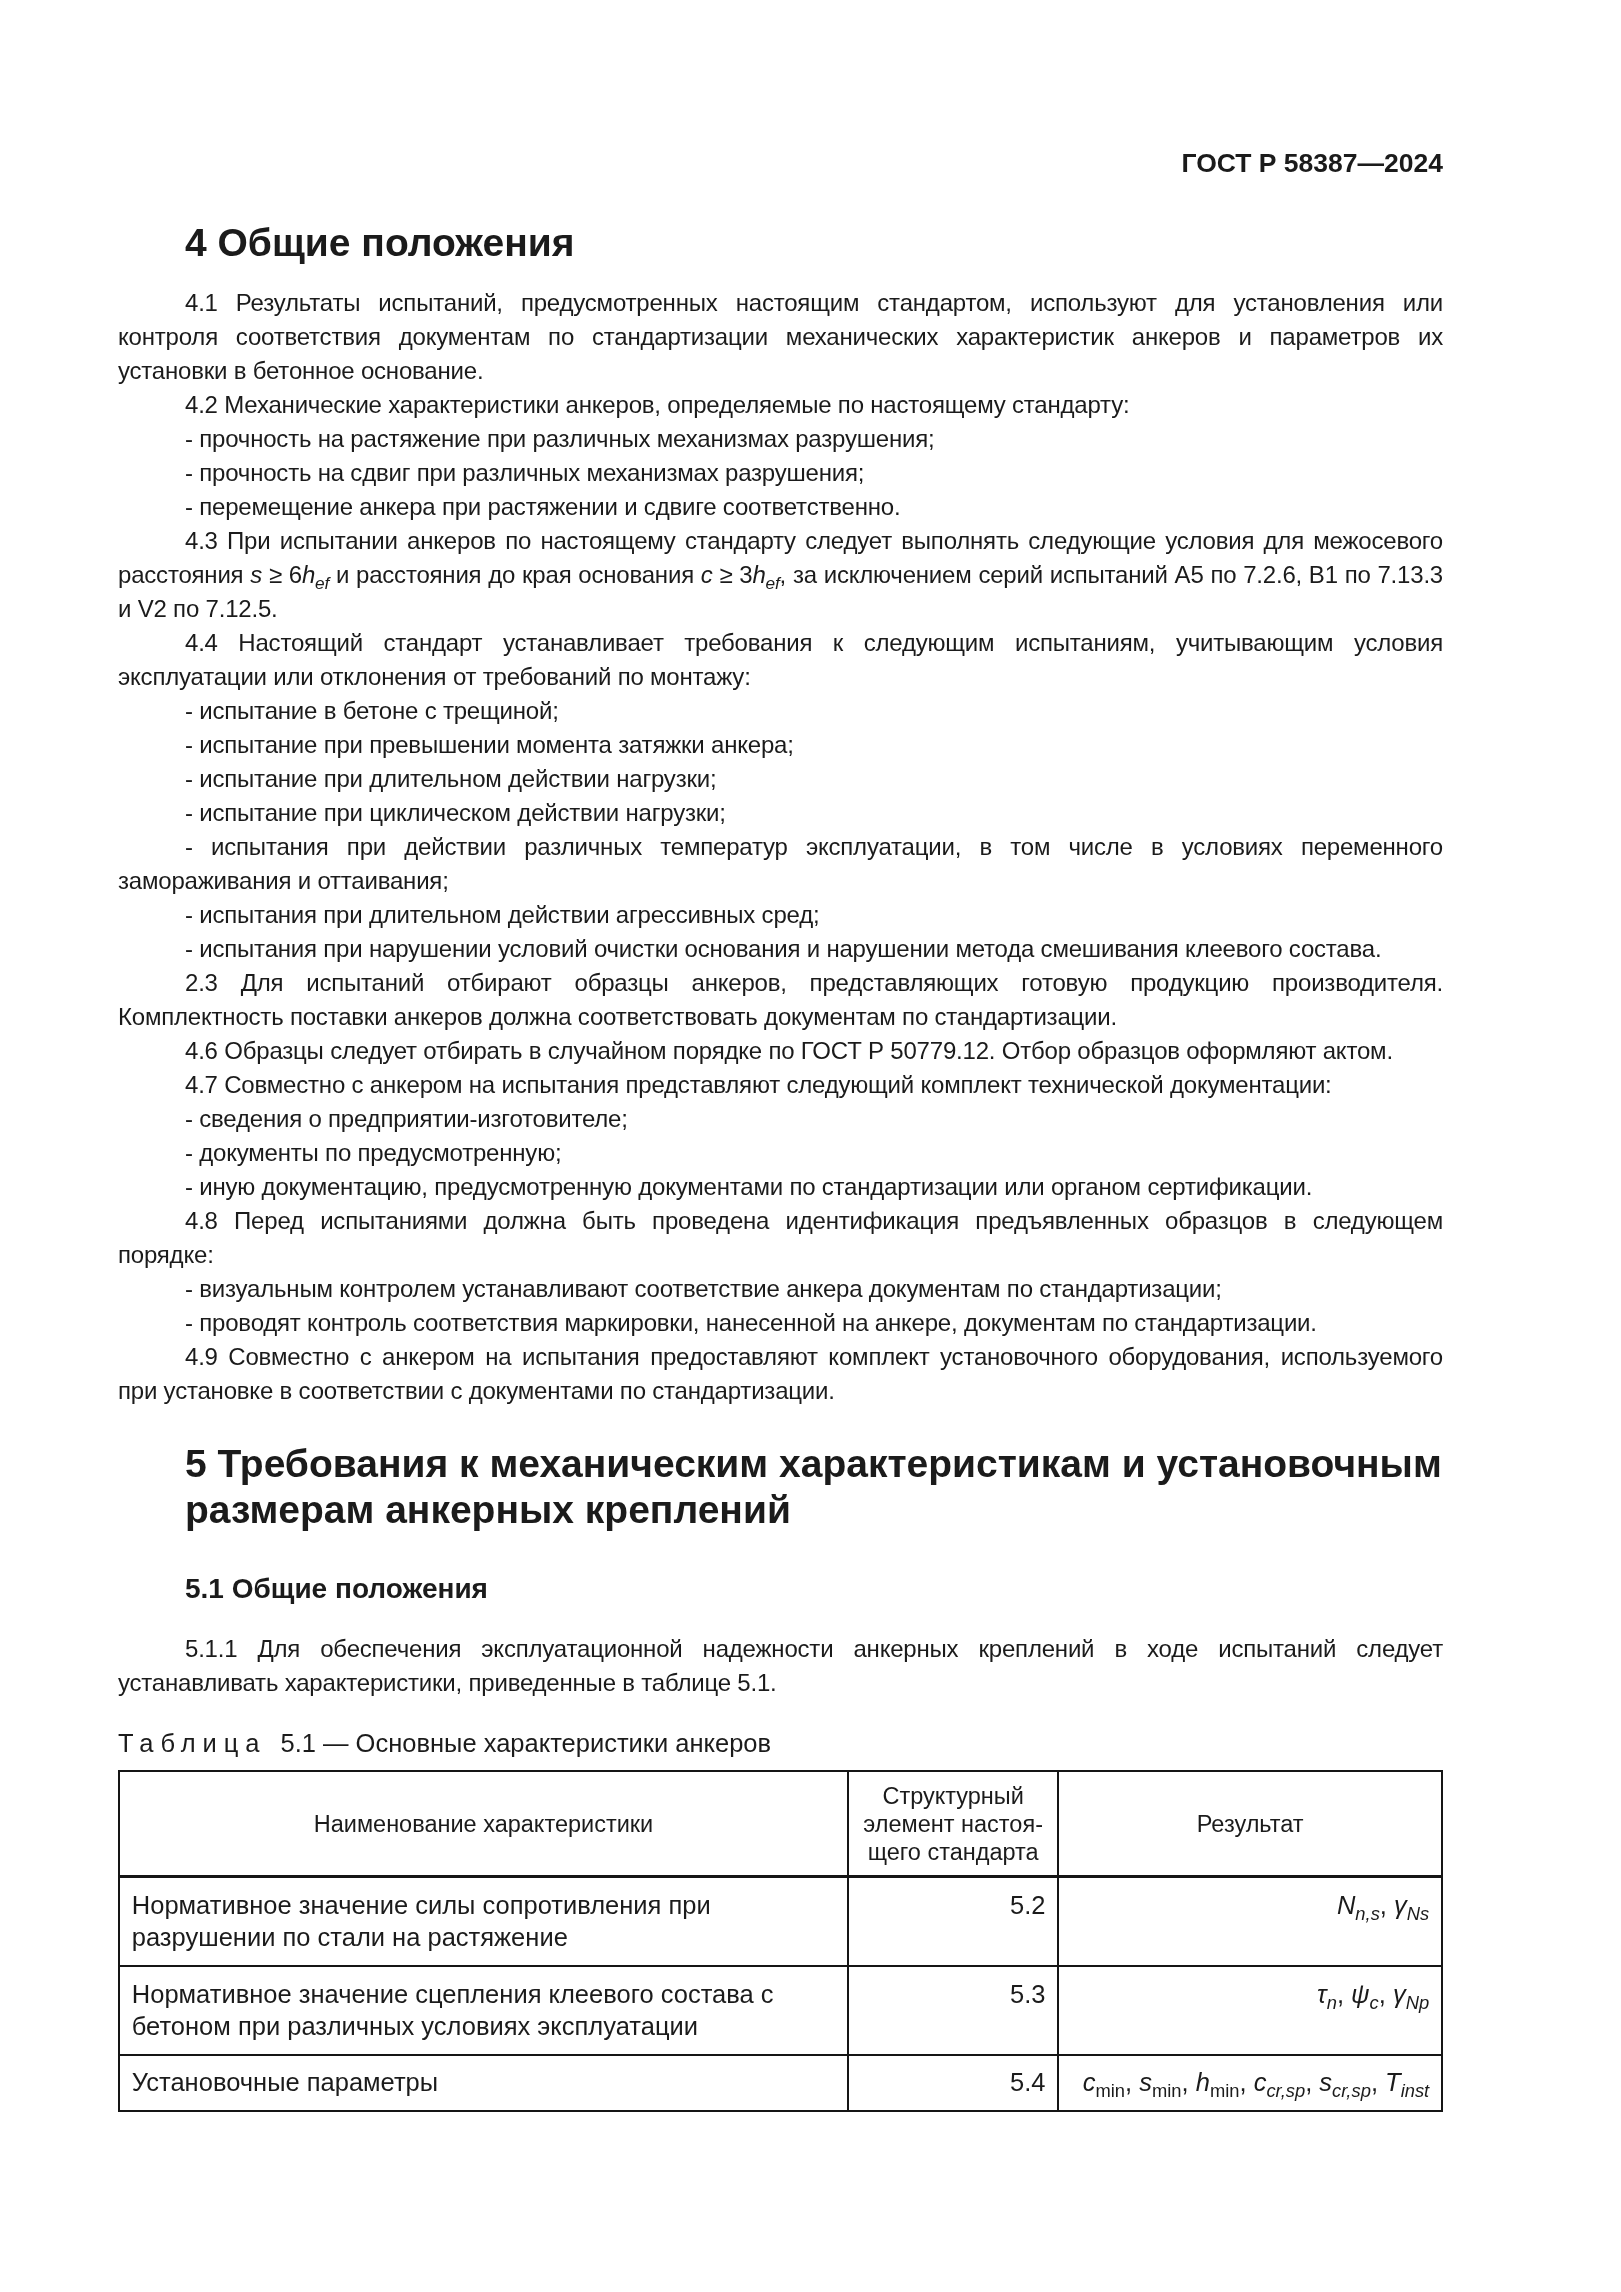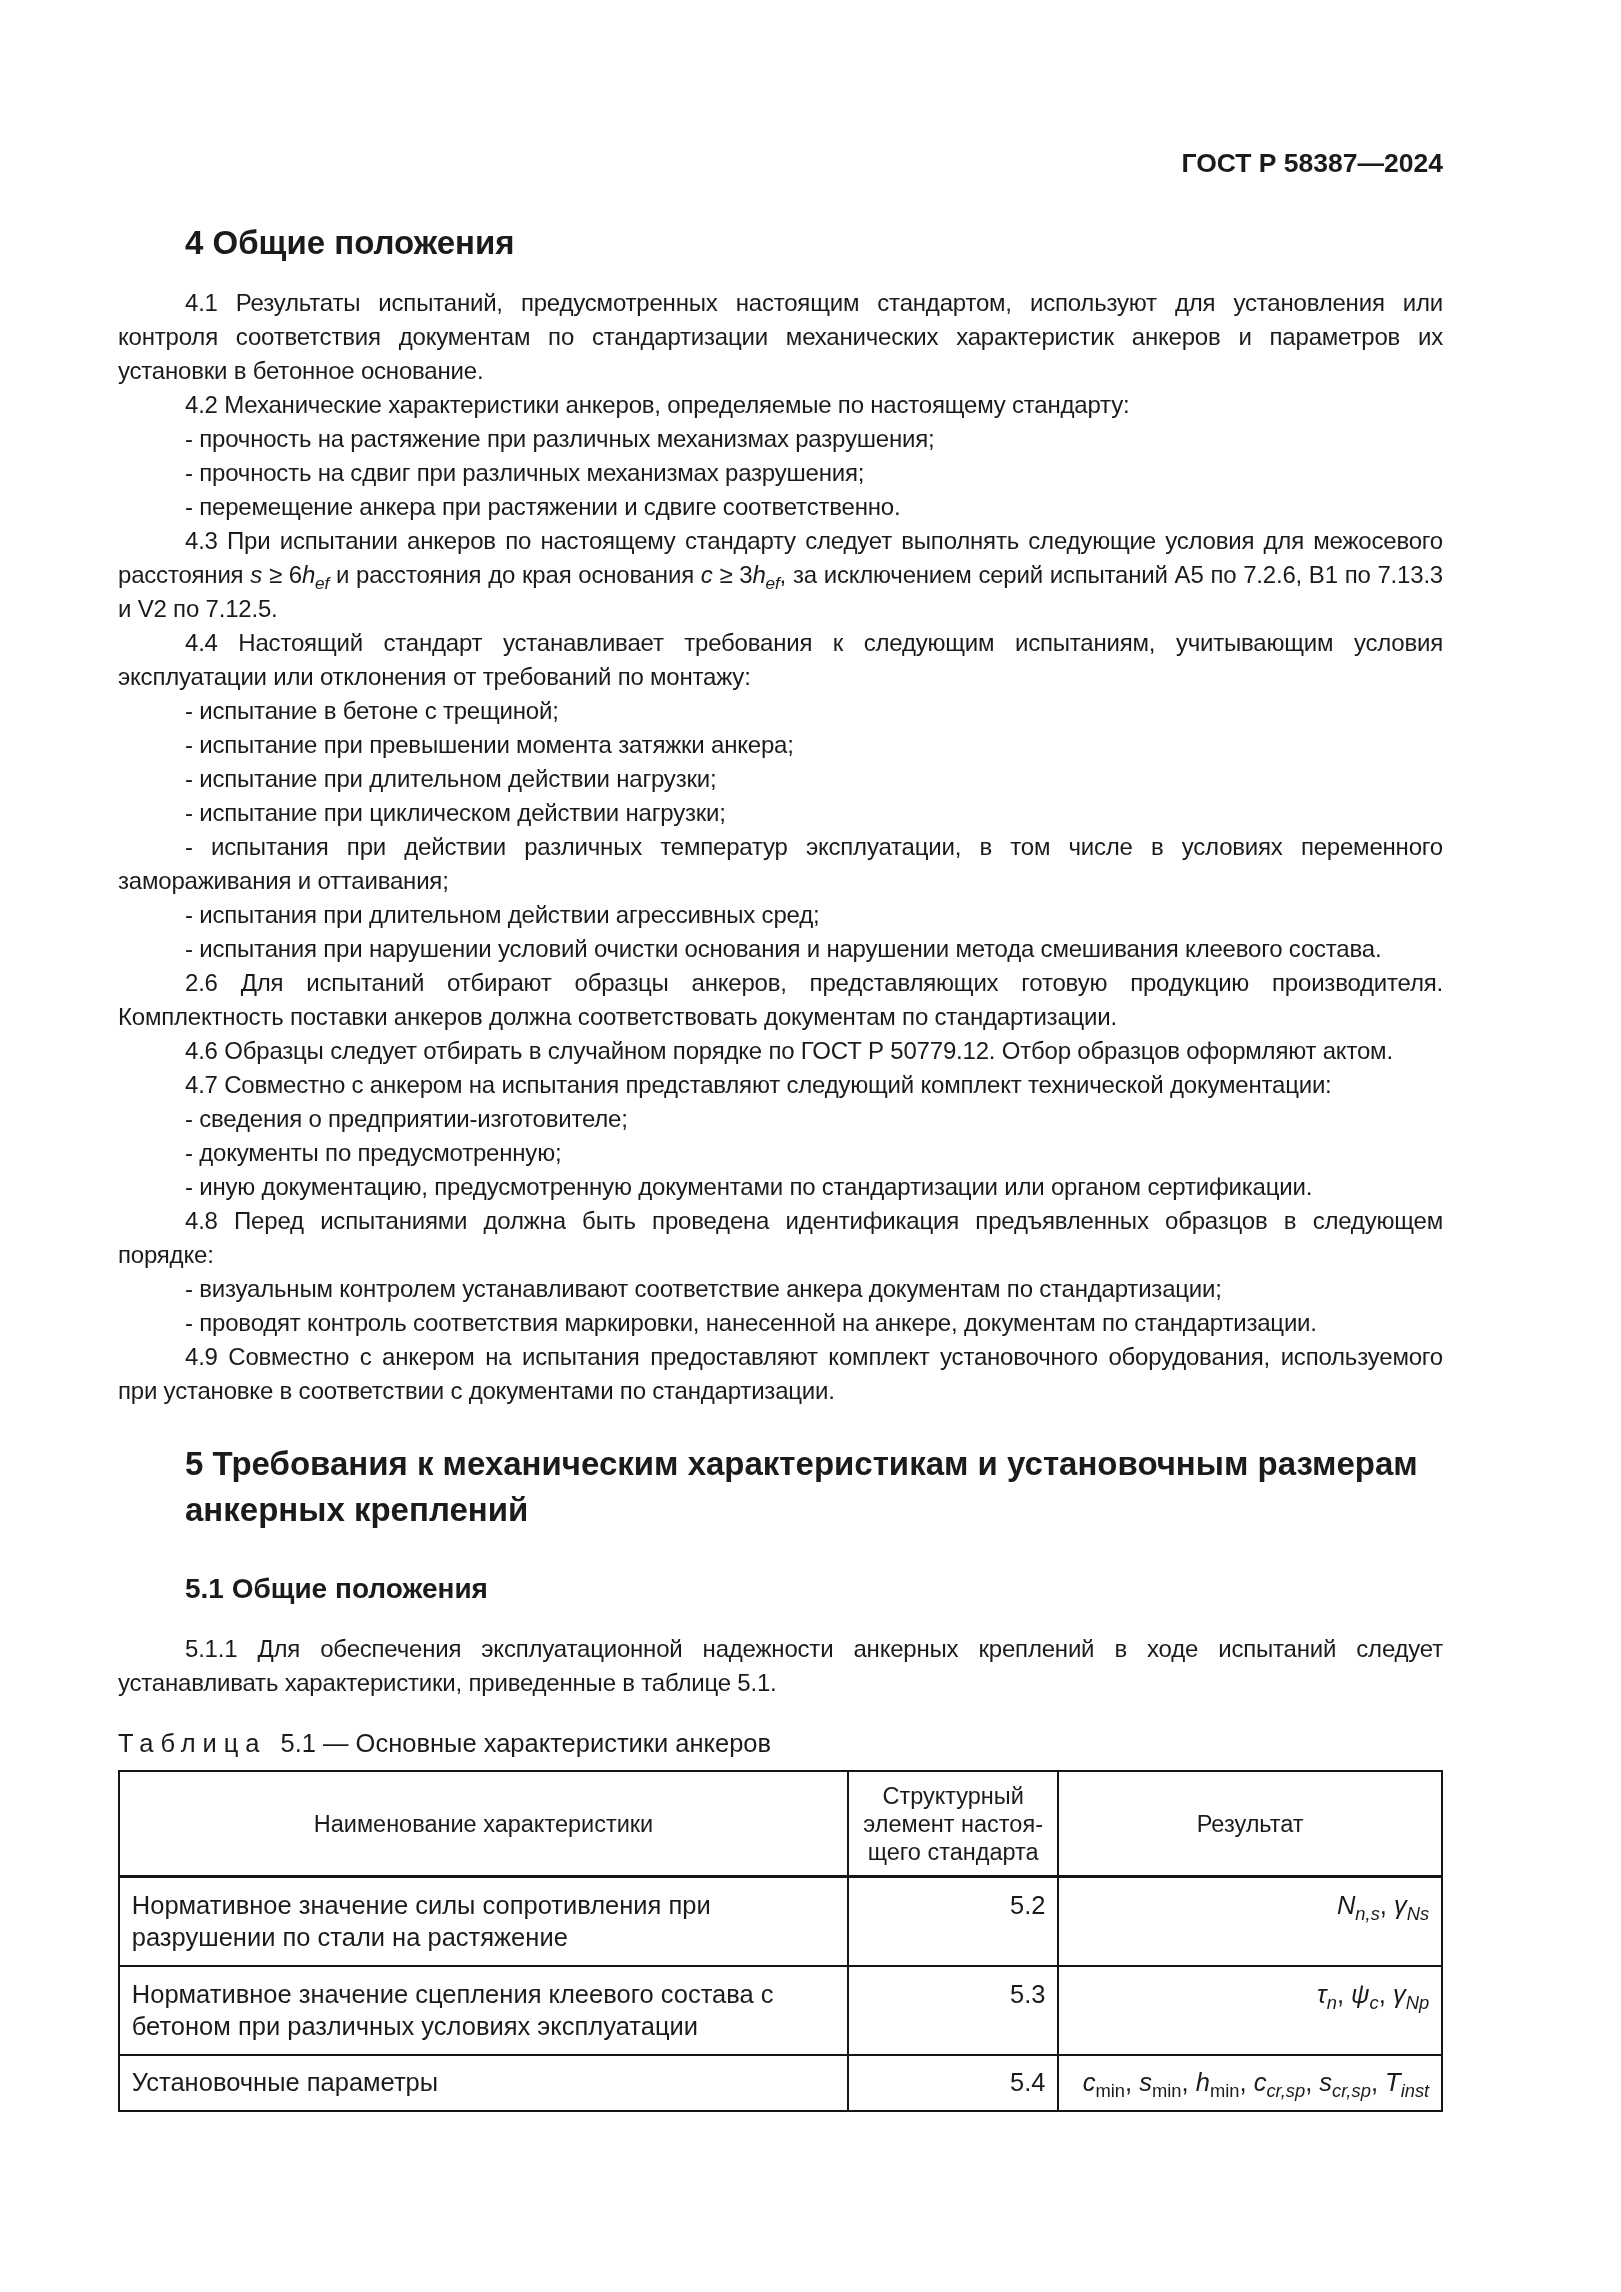--- a/index.html
+++ b/index.html
@@ -3,21 +3,21 @@
 <meta charset="utf-8">
 <style>
   html,body{margin:0;padding:0;background:#e8e8e8;}
   .page{
     width:1621px;height:2293px;box-sizing:border-box;position:relative;
     background:#ffffff;color:#1b1b1b;
     font-family:"Liberation Sans",sans-serif;
     padding:147px 178px 0 118px;overflow:hidden;
   }
   .docnum{font-weight:bold;font-size:26.5px;text-align:right;line-height:33px;}
-  h1.sec{font-size:33px;font-weight:bold;margin:41px 0 21.6px 67px;line-height:43px;}
+  h1.sec{font-size:39px;font-weight:bold;margin:41px 0 21.6px 67px;line-height:43px;}
   h1.sec5{margin-top:33px;line-height:46px;margin-bottom:0;}
   h2.sub{font-size:28px;font-weight:bold;margin:37px 0 0 67px;line-height:37px;}
   p.body{font-size:24px;line-height:34px;margin:0;text-align:justify;
          text-indent:67px;letter-spacing:-0.2px;}
   p.p511{margin-top:25.5px;}
   .caption{margin-top:29px;font-size:25.5px;letter-spacing:0;}
   .cap-word{letter-spacing:6.9px;}
   table.t51{width:100%;border-collapse:collapse;margin-top:11.8px;
             border:2.9px solid #151515;}
   table.t51 col.c1{width:55.1%;}
@@ -52,21 +52,21 @@
   <p class="body">- перемещение анкера при растяжении и сдвиге соответственно.</p>
   <p class="body"><span>4.3 При испытании анкеров по настоящему стандарту следует выполнять следующие условия для межосевого расстояния </span><span class="it">s</span><span> ≥ 6</span><span class="it">h</span><sub class="it">ef</sub><span> и расстояния до края основания </span><span class="it">c</span><span> ≥ 3</span><span class="it">h</span><sub class="it">ef</sub><span>, за исключением серий испы­таний А5 по 7.2.6, В1 по 7.13.3 и V2 по 7.12.5.</span></p>
   <p class="body">4.4 Настоящий стандарт устанавливает требования к следующим испытаниям, учитывающим ус­ловия эксплуатации или отклонения от требований по монтажу:</p>
   <p class="body">- испытание в бетоне с трещиной;</p>
   <p class="body">- испытание при превышении момента затяжки анкера;</p>
   <p class="body">- испытание при длительном действии нагрузки;</p>
   <p class="body">- испытание при циклическом действии нагрузки;</p>
   <p class="body">- испытания при действии различных температур эксплуатации, в том числе в условиях перемен­ного замораживания и оттаивания;</p>
   <p class="body">- испытания при длительном действии агрессивных сред;</p>
   <p class="body">- испытания при нарушении условий очистки основания и нарушении метода смешивания клее­вого состава.</p>
-  <p class="body">2.6 Для испытаний отбирают образцы анкеров, представляющих готовую продукцию производите­ля. Комплектность поставки анкеров должна соответствовать документам по стандартизации.</p>
+  <p class="body">2.3 Для испытаний отбирают образцы анкеров, представляющих готовую продукцию производите­ля. Комплектность поставки анкеров должна соответствовать документам по стандартизации.</p>
   <p class="body">4.6 Образцы следует отбирать в случайном порядке по ГОСТ Р 50779.12. Отбор образцов оформ­ляют актом.</p>
   <p class="body">4.7 Совместно с анкером на испытания представляют следующий комплект технической документации:</p>
   <p class="body">- сведения о предприятии-изготовителе;</p>
   <p class="body">- документы по предусмотренную;</p>
   <p class="body">- иную документацию, предусмотренную документами по стандартизации или органом сертификации.</p>
   <p class="body">4.8 Перед испытаниями должна быть проведена идентификация предъявленных образцов в сле­дующем порядке:</p>
   <p class="body">- визуальным контролем устанавливают соответствие анкера документам по стандартизации;</p>
   <p class="body">- проводят контроль соответствия маркировки, нанесенной на анкере, документам по стандартизации.</p>
   <p class="body">4.9 Совместно с анкером на испытания предоставляют комплект установочного оборудования, используемого при установке в соответствии с документами по стандартизации.</p>
 

